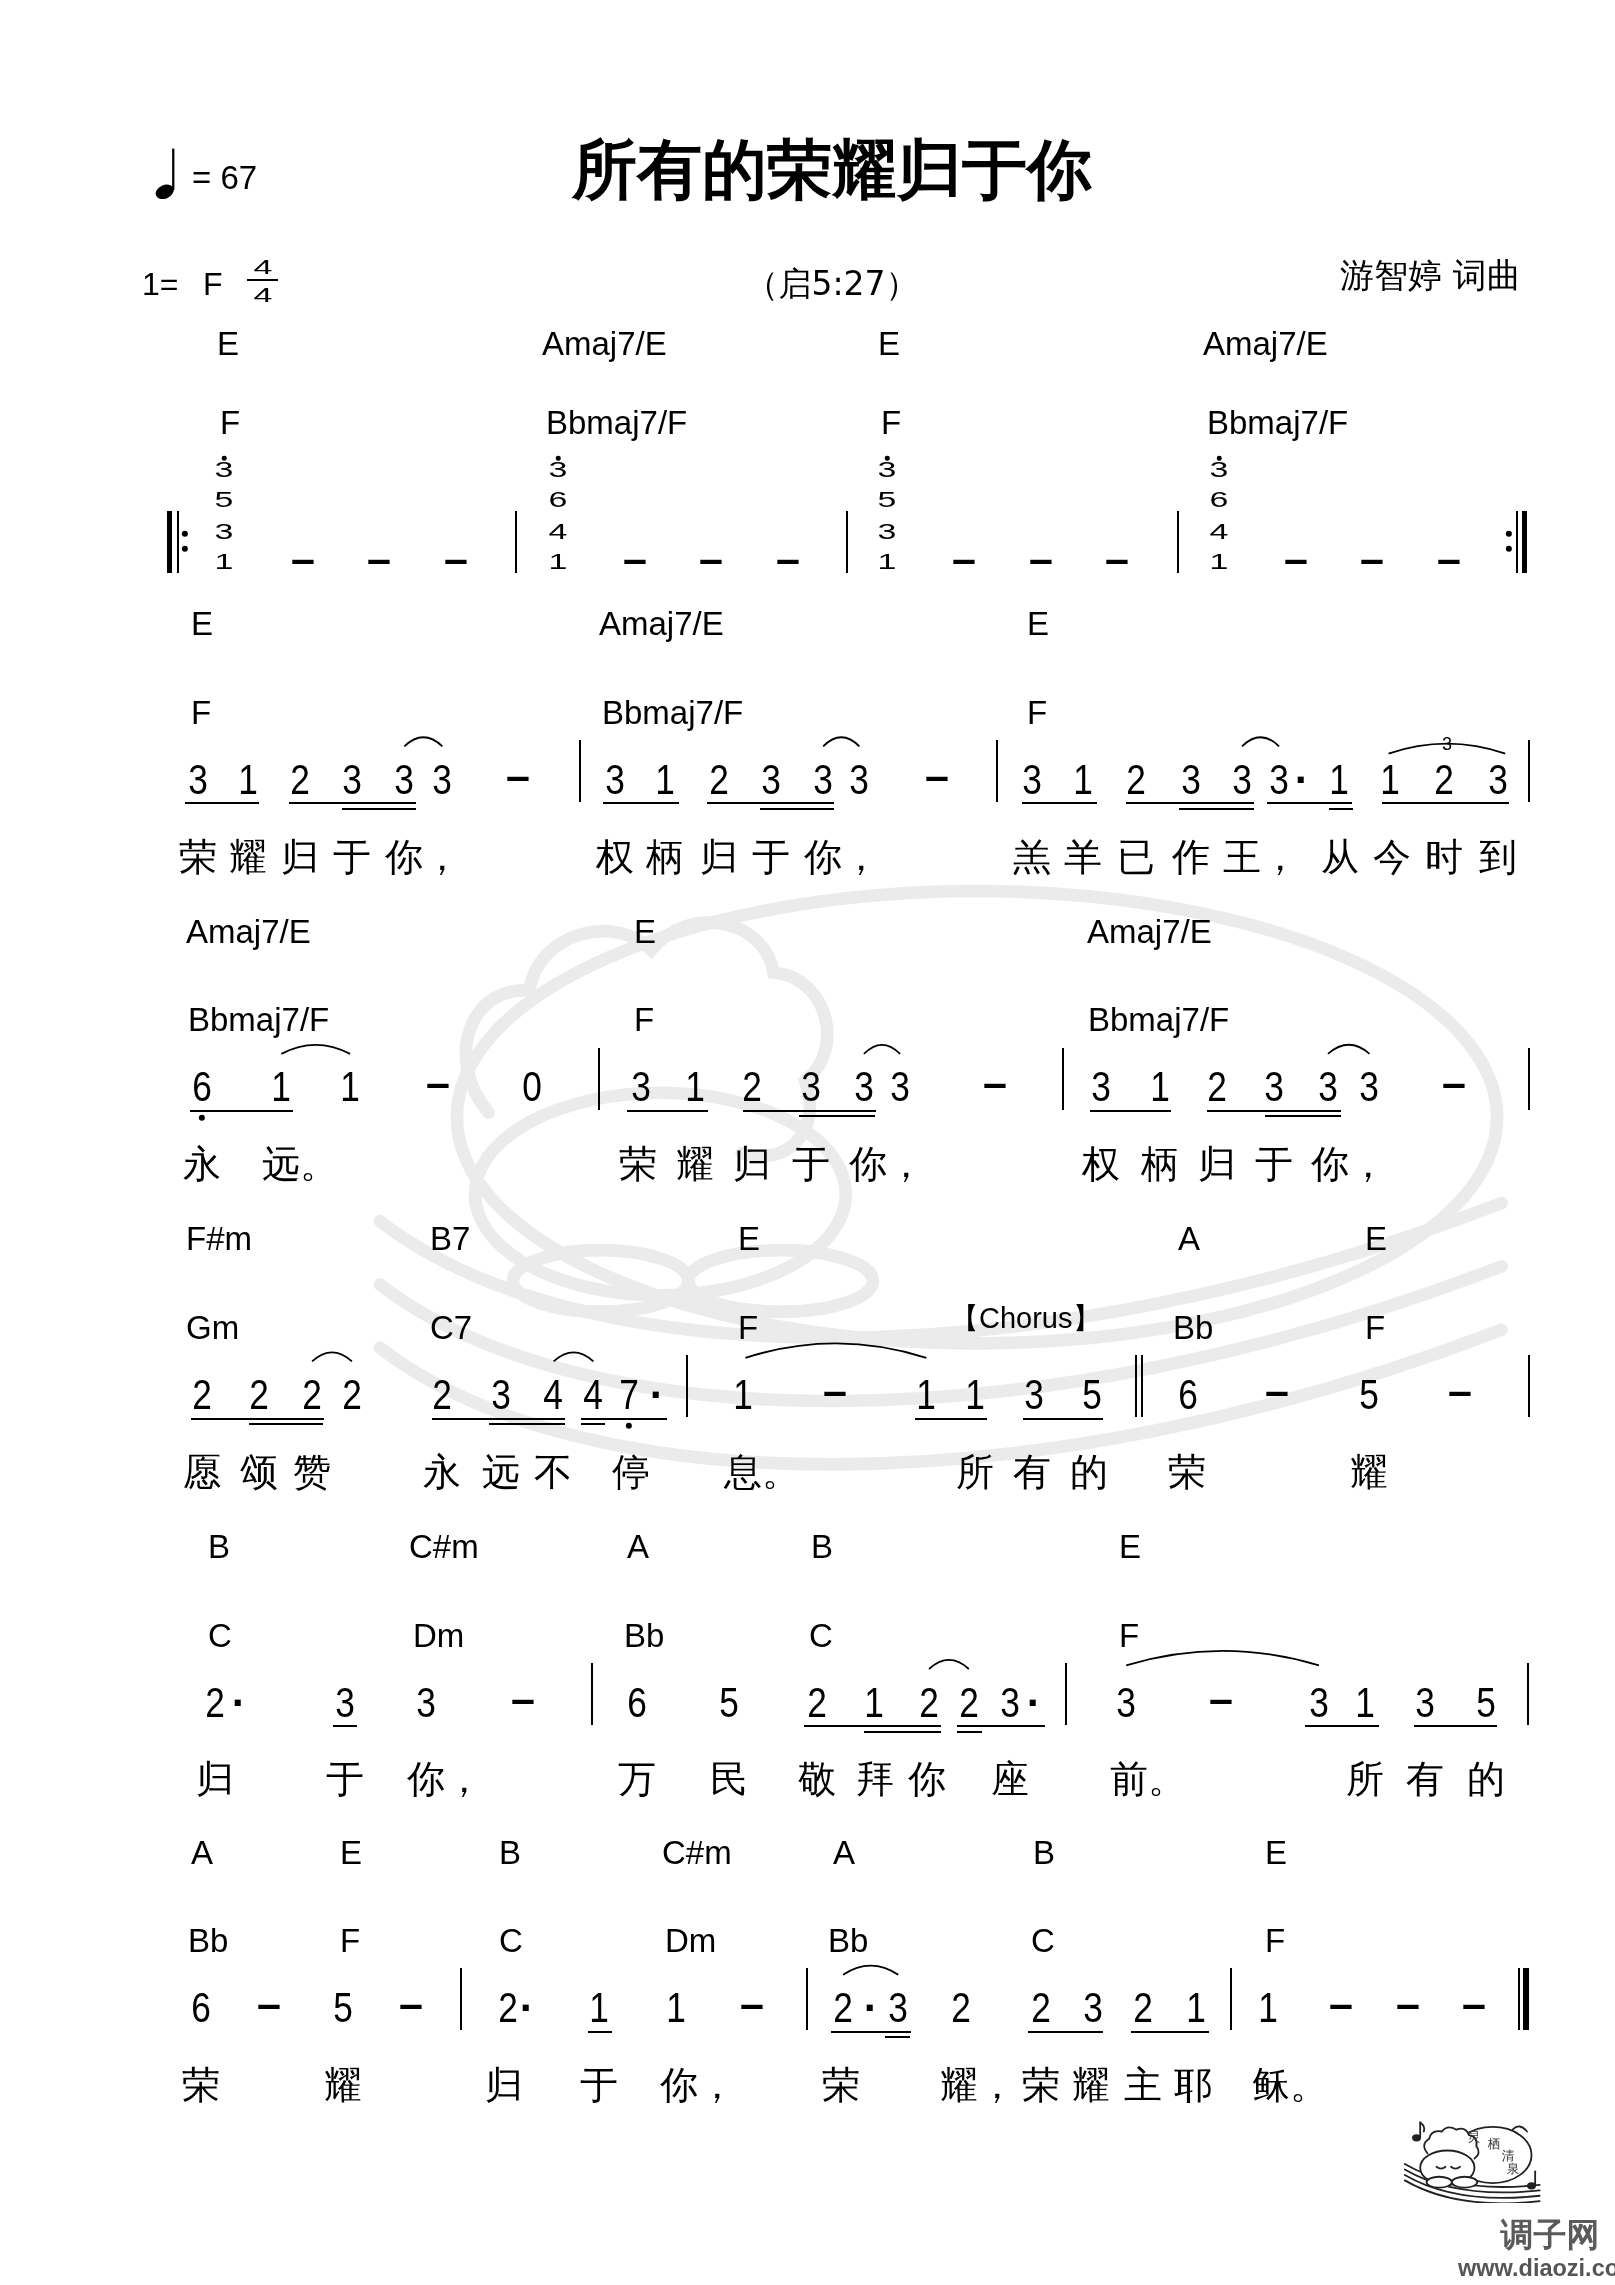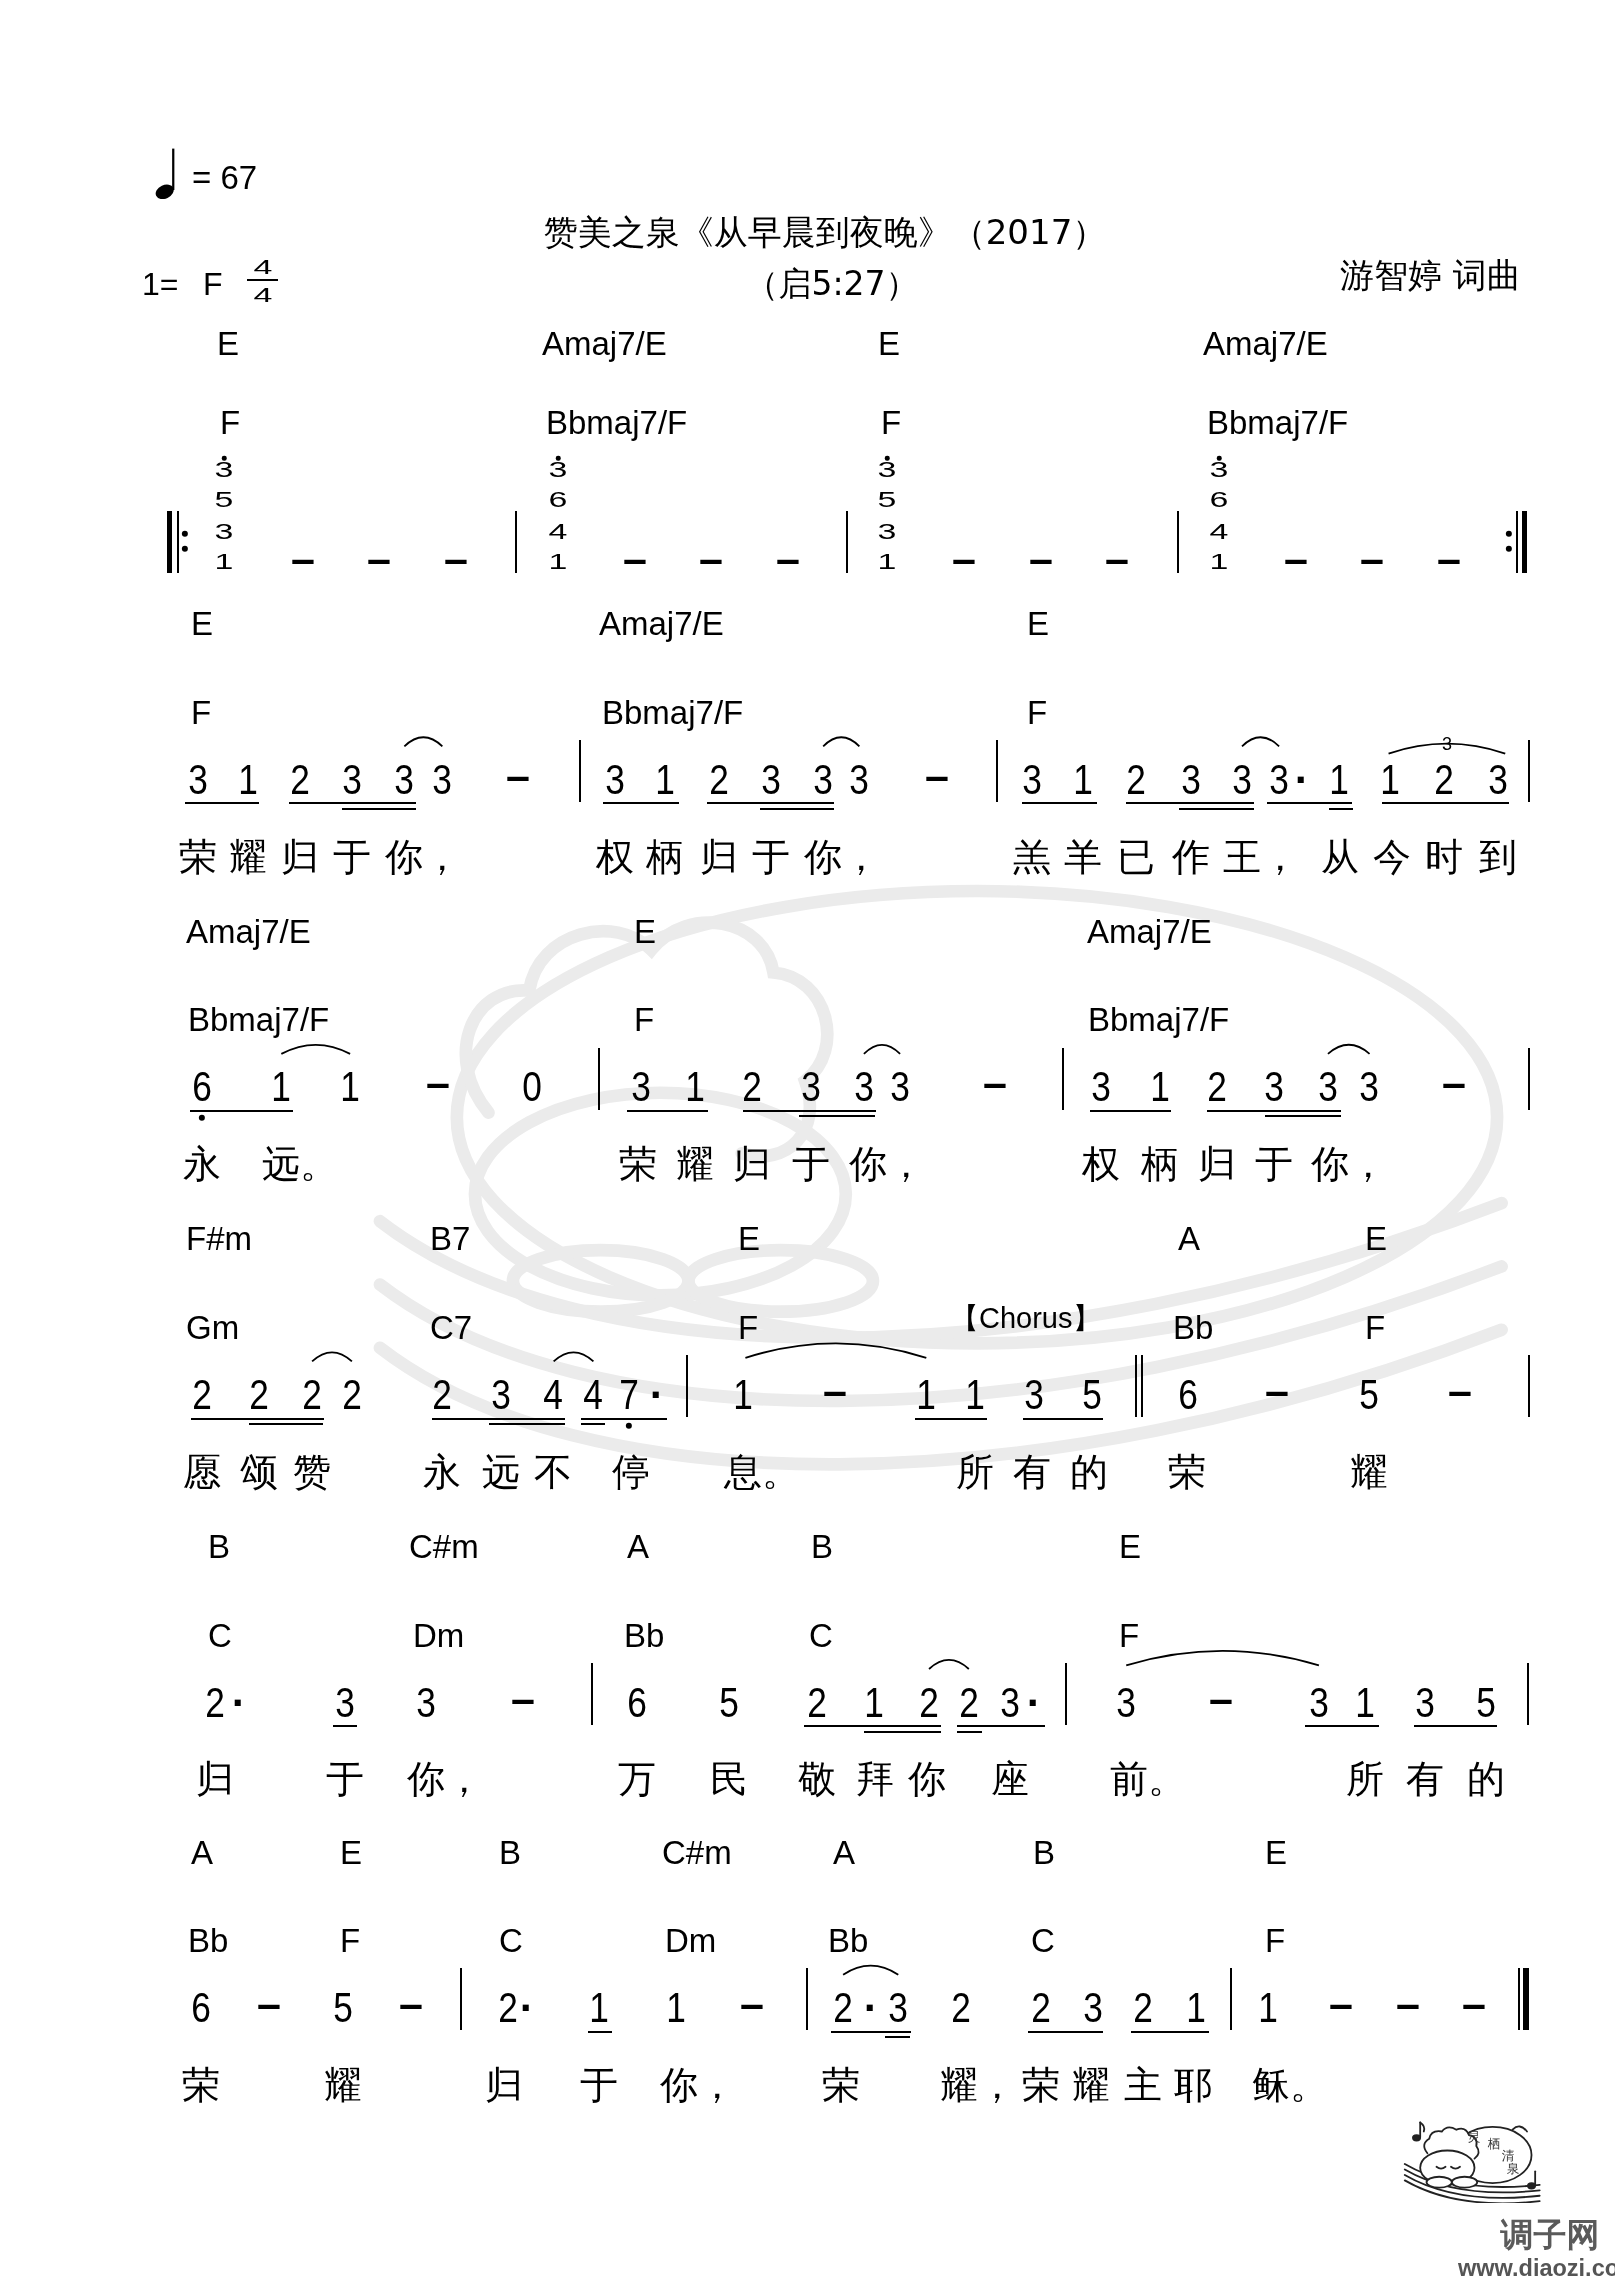--- a/index.html
+++ b/index.html
@@ -66,21 +66,21 @@
     </g>
   </svg>
 
   <div class="abs tempo-icon">
     <svg width="29" height="54" viewBox="0 0 32 60">
       <line x1="23.5" y1="4" x2="23.5" y2="50" stroke="#000" stroke-width="2.5"></line>
       <ellipse cx="14" cy="52" rx="10.5" ry="7.5" transform="rotate(-25 14 52)" fill="#000"></ellipse>
     </svg>
   </div>
   <div class="abs tempo-text">= 67</div>
-  <div class="abs subtitle cjk">赞美之泉《从早晨到夜晚》（2017）</div>
+  <div class="abs title cjk">所有的荣耀归于你</div>
   <div class="abs scripture cjk">（启5:27）</div>
   <div class="abs key-label">1=</div>
   <div class="abs key-note">F</div>
   <div class="abs ts ts-top">4</div>
   <div class="abs ts-line"></div>
   <div class="abs ts ts-bottom">4</div>
   <div class="abs credits cjk">游智婷 词曲</div>
 
   <div id="score-layer">
       <div class="chord" style="left: 181px; top: 343px;">E</div>

